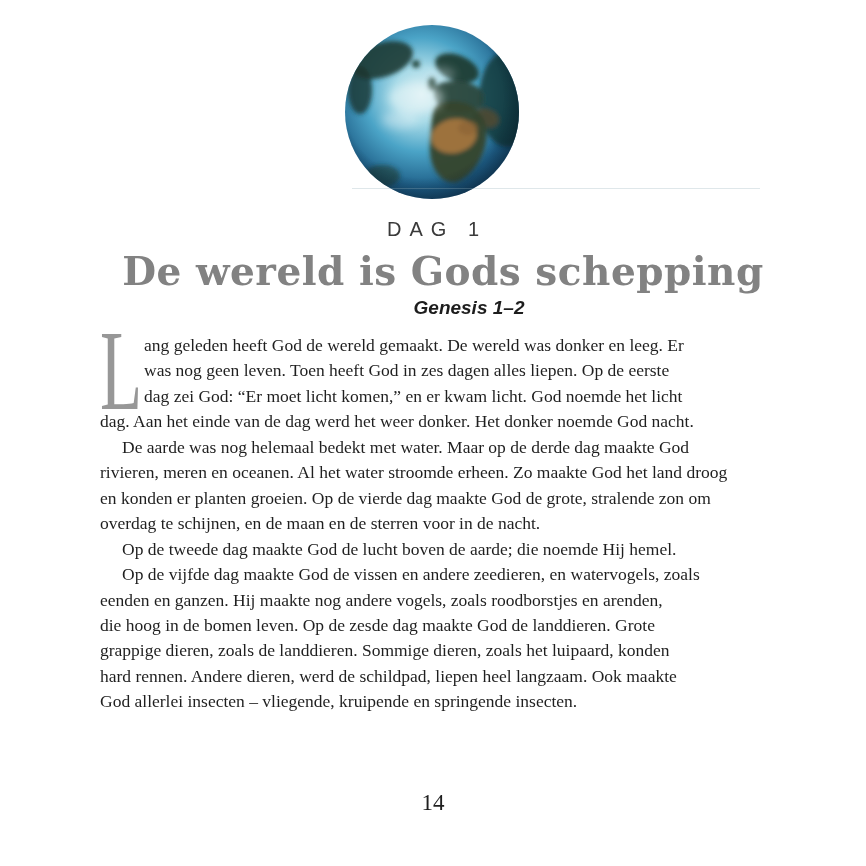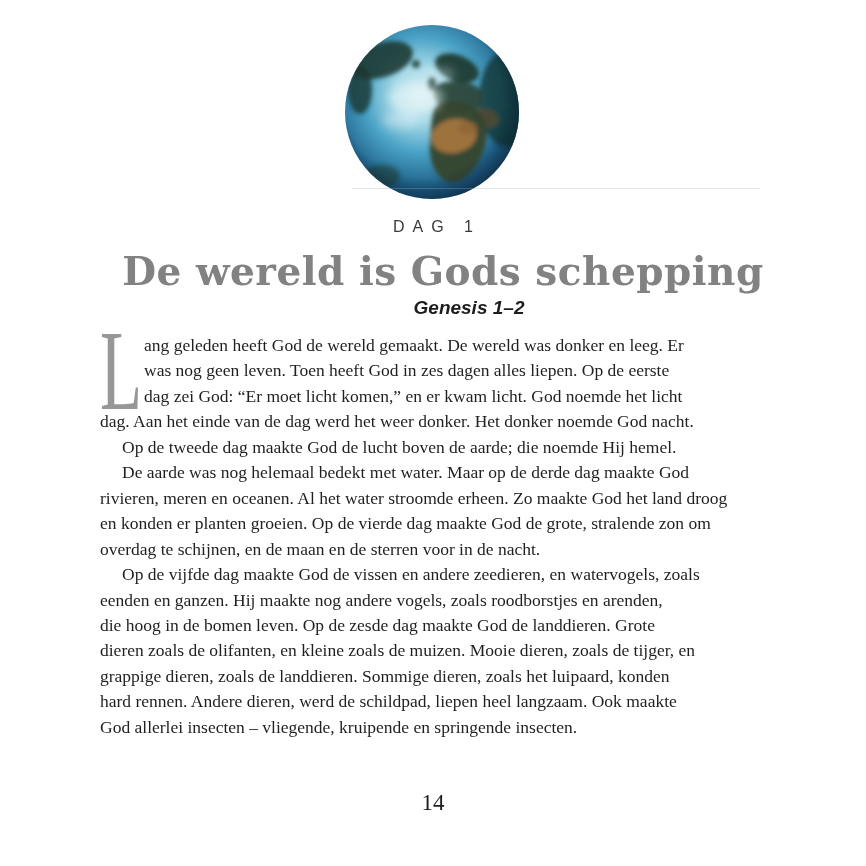--- a/index.html
+++ b/index.html
@@ -32,21 +32,21 @@
     background: rgba(150, 175, 185, 0.30);
   }
 
   .kicker {
     position: absolute;
     left: 0;
     top: 218px;
     width: 866px;
     text-align: center;
     font-family: "Liberation Sans", sans-serif;
-    font-size: 16px;
+    font-size: 20px;
     font-weight: 400;
     letter-spacing: 8px;
     color: #3a3a3a;
     text-indent: 8px; 
   }
 
   .title {
     position: absolute;
     left: 0;
     top: 238px;
@@ -199,35 +199,34 @@
       <span class="dropcap-box">
           <span class="dropcap-glyph">L</span>
         </span>
       <div class="line">ang geleden heeft God de wereld gemaakt. De wereld was donker en leeg. Er</div>
       <div class="line">was nog geen leven. Toen heeft God in zes dagen alles liepen. Op de eerste</div>
       <div class="line">dag zei God: “Er moet licht komen,” en er kwam licht. God noemde het licht</div>
       <div class="line">dag. Aan het einde van de dag werd het weer donker. Het donker noemde God nacht.</div>
     </div>
 
     <div class="para indented">
-      <div class="line">Op de tweede dag maakte God de lucht boven de aarde; die noemde Hij hemel.</div>
-    </div>
-
-    <div class="para indented">
       <div class="line">De aarde was nog helemaal bedekt met water. Maar op de derde dag maakte God</div>
       <div class="line">rivieren, meren en oceanen. Al het water stroomde erheen. Zo maakte God het land droog</div>
       <div class="line">en konden er planten groeien. Op de vierde dag maakte God de grote, stralende zon om</div>
       <div class="line">overdag te schijnen, en de maan en de sterren voor in de nacht.</div>
     </div>
 
     <div class="para indented">
+      <div class="line">Op de tweede dag maakte God de lucht boven de aarde; die noemde Hij hemel.</div>
+    </div>
+
+    <div class="para indented">
       <div class="line">Op de vijfde dag maakte God de vissen en andere zeedieren, en watervogels, zoals</div>
       <div class="line">eenden en ganzen. Hij maakte nog andere vogels, zoals roodborstjes en arenden,</div>
       <div class="line">die hoog in de bomen leven. Op de zesde dag maakte God de landdieren. Grote</div>
-      <div class="line">dieren zoals de olifanten, en kleine zoals de muizen. Mooie dieren, zoals de tijger, en</div>
       <div class="line">grappige dieren, zoals de landdieren. Sommige dieren, zoals het luipaard, konden</div>
       <div class="line">hard rennen. Andere dieren, werd de schildpad, liepen heel langzaam. Ook maakte</div>
       <div class="line">God allerlei insecten – vliegende, kruipende en springende insecten.</div>
     </div>
 
   </div>
 
   <div class="pagenum">14</div>
 
 </div>

